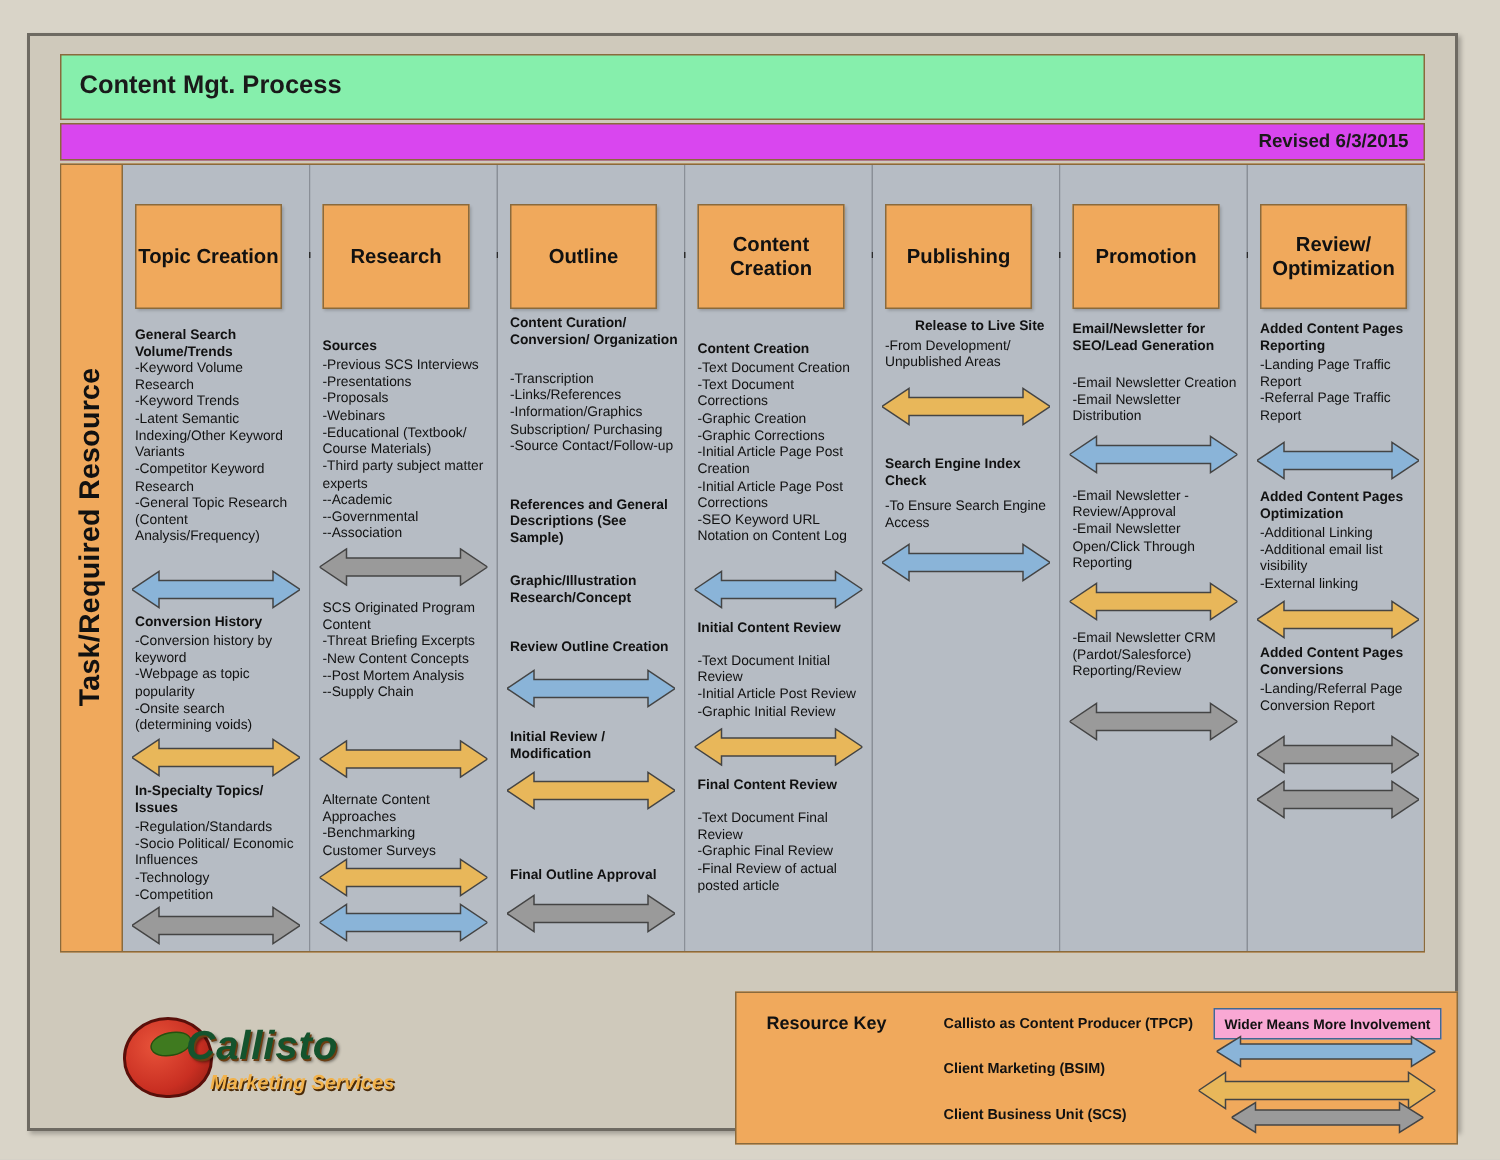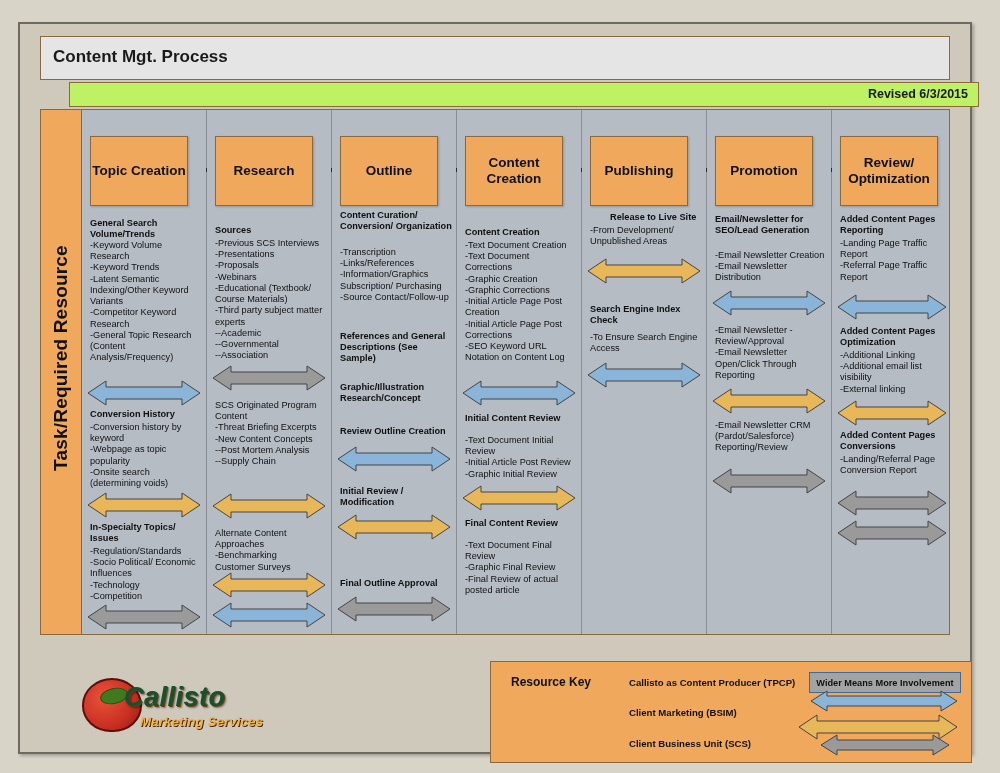--- a/index.html
+++ b/index.html
@@ -29,40 +29,39 @@
     border: 2px solid #6e6a62;
     box-shadow: 2px 2px 3px rgba(0,0,0,0.25);
   }
   
   .title-bar {
     position: absolute;
     left: 20px;
     top: 12px;
     width: 908px;
     height: 42px;
-    background: #e5e5e5;
+    background: #86efac;
     border: 1px solid #8a6a3c;
   }
   .title-bar .title-text {
     position: absolute;
     left: 12px;
     top: 10px;
     font-size: 17px;
     font-weight: bold;
     color: #1a1a1a;
   }
   .revised-bar {
     position: absolute;
     left: 20px;
     top: 58px;
     width: 908px;
     height: 23px;
-    background: #bef264;
+    background: #d946ef;
     border: 1px solid #8a6a3c;
-    margin-left: 29px;
   }
   .revised-bar .revised-text {
     position: absolute;
     right: 10px;
     top: 4px;
     font-size: 12.5px;
     font-weight: bold;
     color: #1a1a1a;
   }
   
@@ -222,21 +221,21 @@
     font-size: 9.6px;
     font-weight: bold;
     color: #111;
   }
   .wider-box {
     position: absolute;
     left: 318px;
     top: 10px;
     width: 150px;
     height: 19px;
-    background: #a3a3a3;
+    background: #f9a8d4;
     border: 1px solid #3f6a93;
     font-size: 9.2px;
     font-weight: bold;
     color: #111;
     display: flex;
     align-items: center;
     justify-content: center;
   }
 </style>
 </head>

